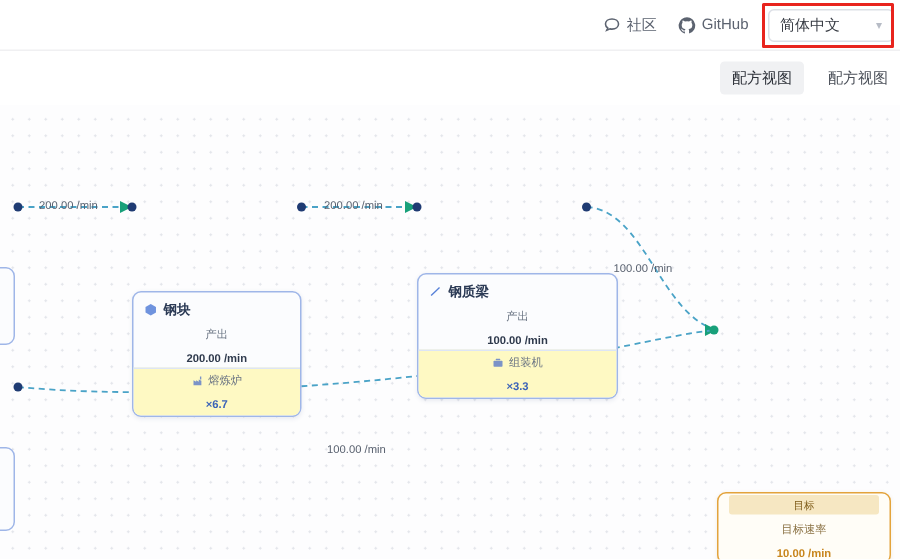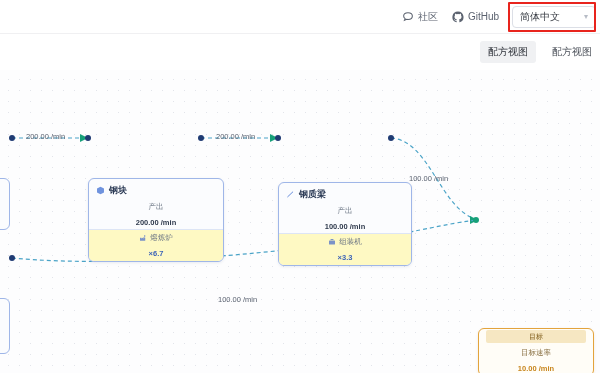--- a/index.html
+++ b/index.html
@@ -115,21 +115,21 @@
   .node-row .r-ic svg { width: 8px; height: 8px; display: block; }
 
   .node-row.machine {
     background: #fef9c3;
     border-top: 1px solid #dde5f5;
     padding: 3px 7px;
   }
   .node-row.machine .val { color: #3b63b8; }
 
   
-  #node-steel  { left: 88px;  top: 108px; width: 136px; }
+  #node-steel  { left: 88px;  top: 124px; width: 113px; }
   #node-beam   { left: 278px; top: 112px; width: 134px; }
 
   
   .node-clip {
     position: absolute; left: -26px;
     width: 36px;
     border: 1px solid #9fb6e8;
     border-radius: 6px;
     background: #fbfcfe;
     z-index: 9;

